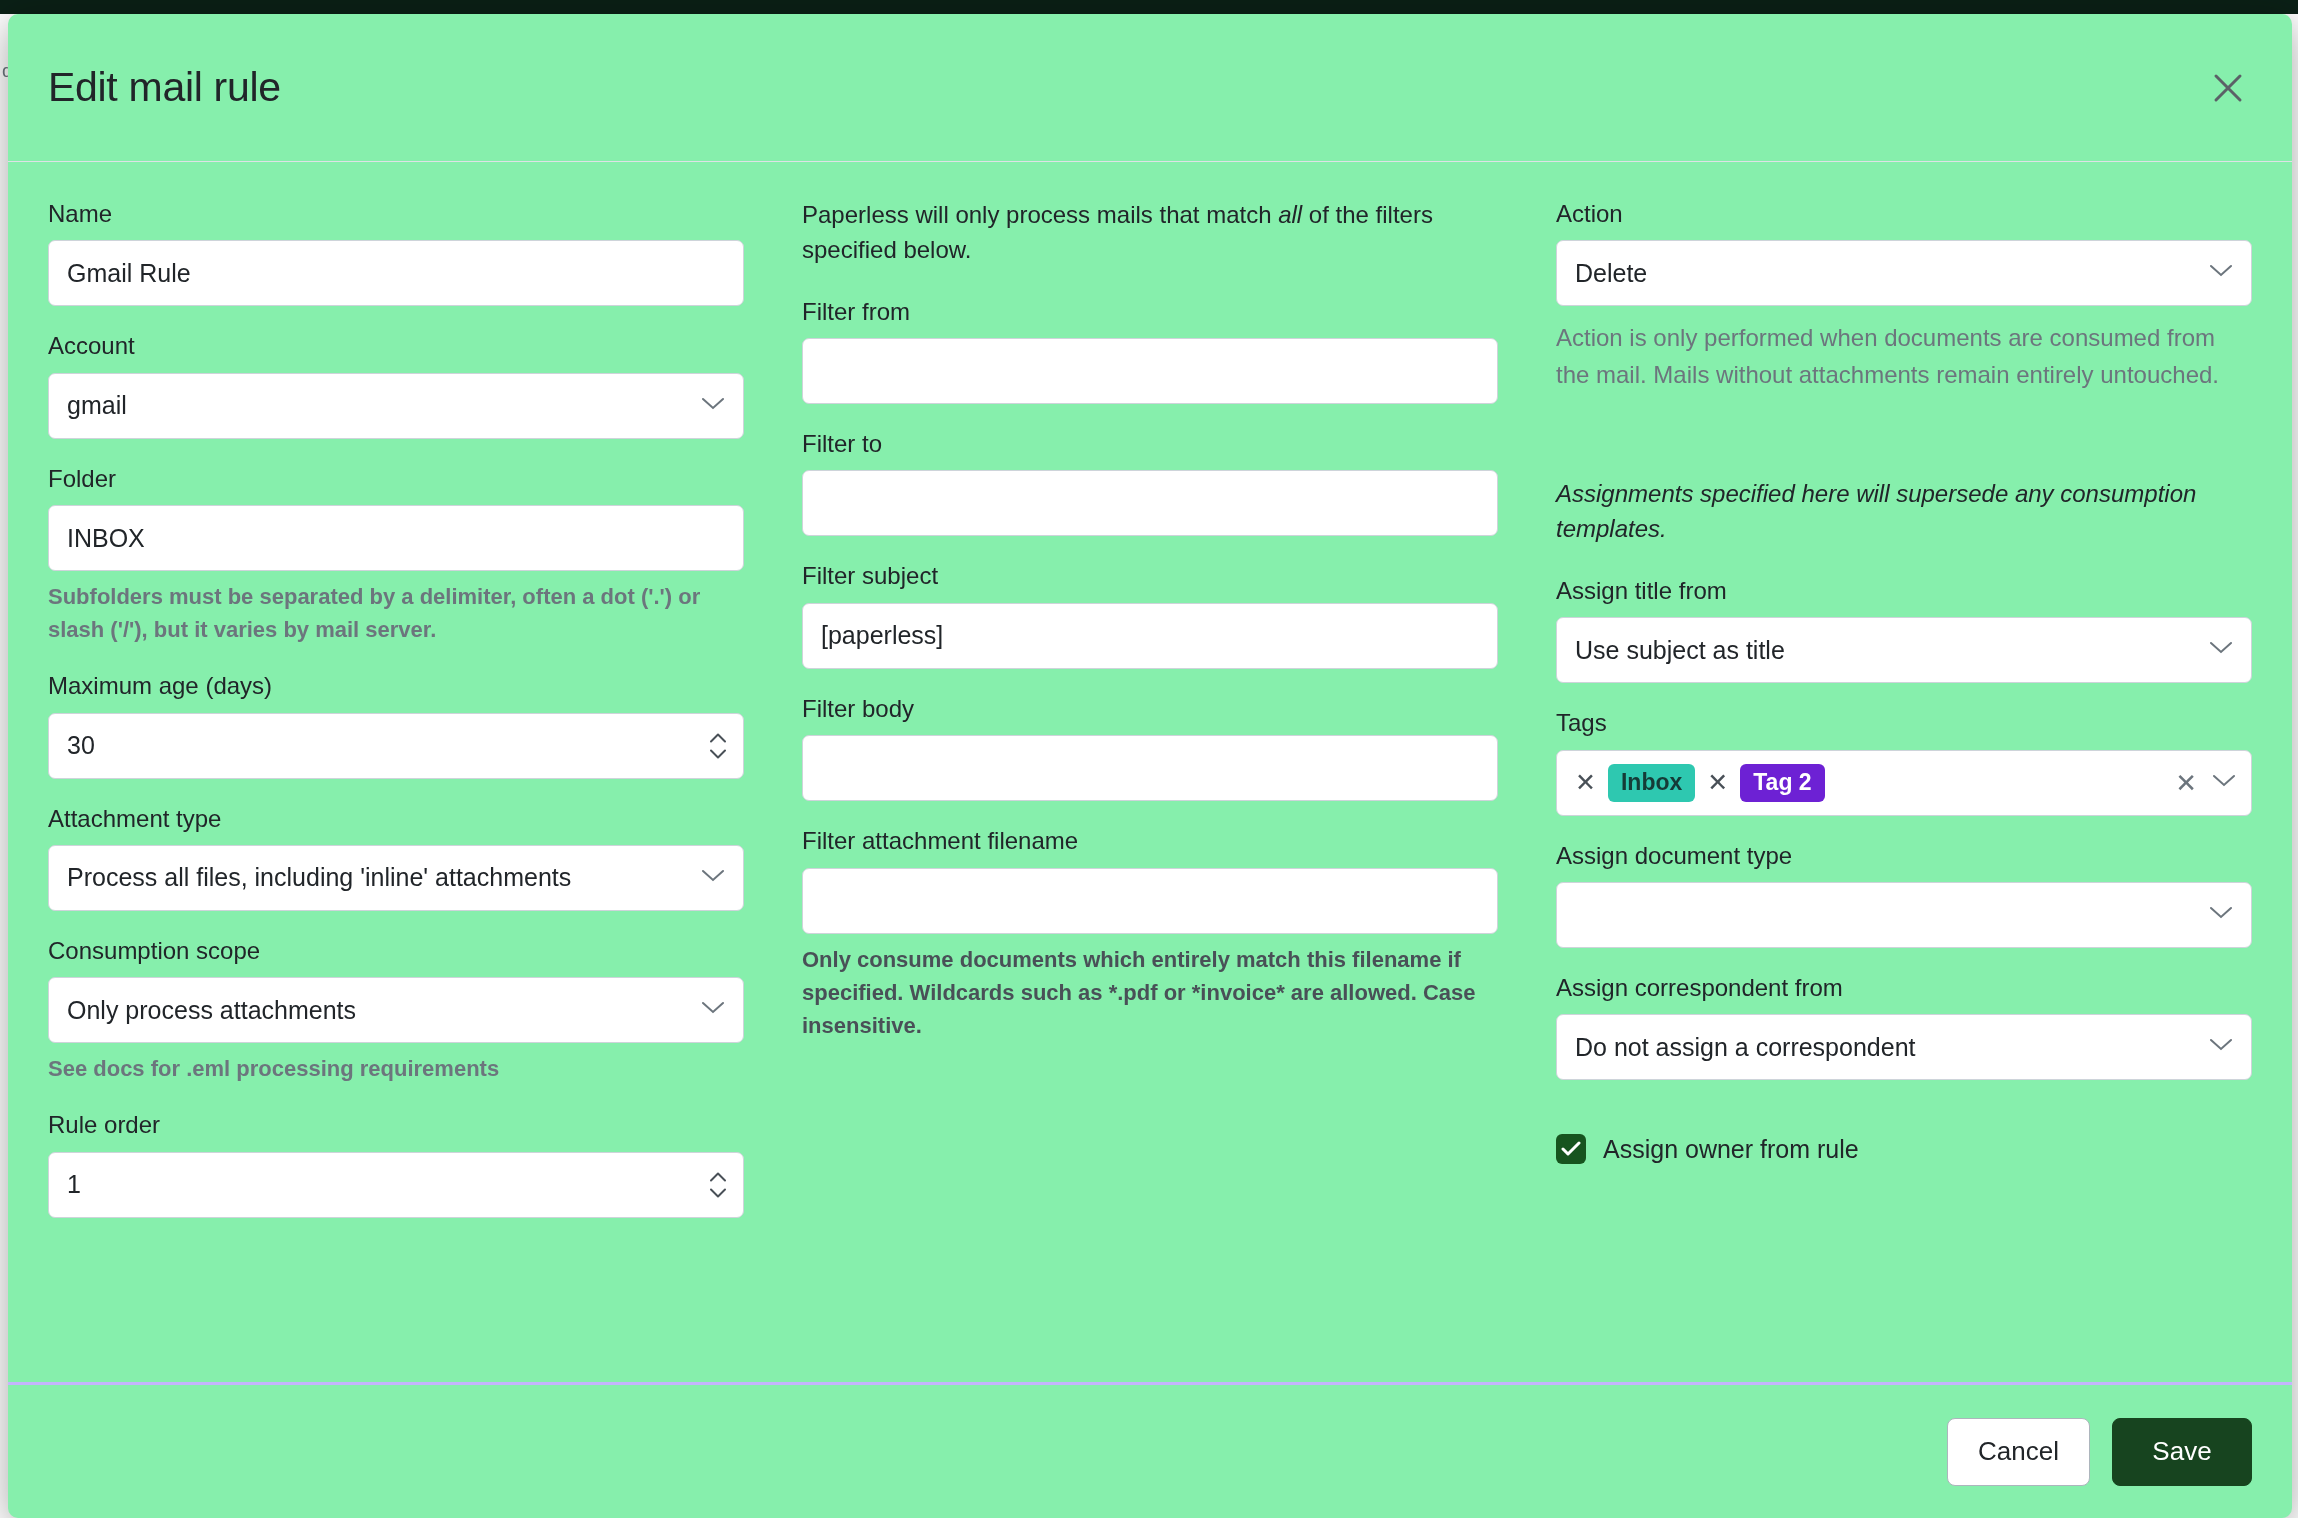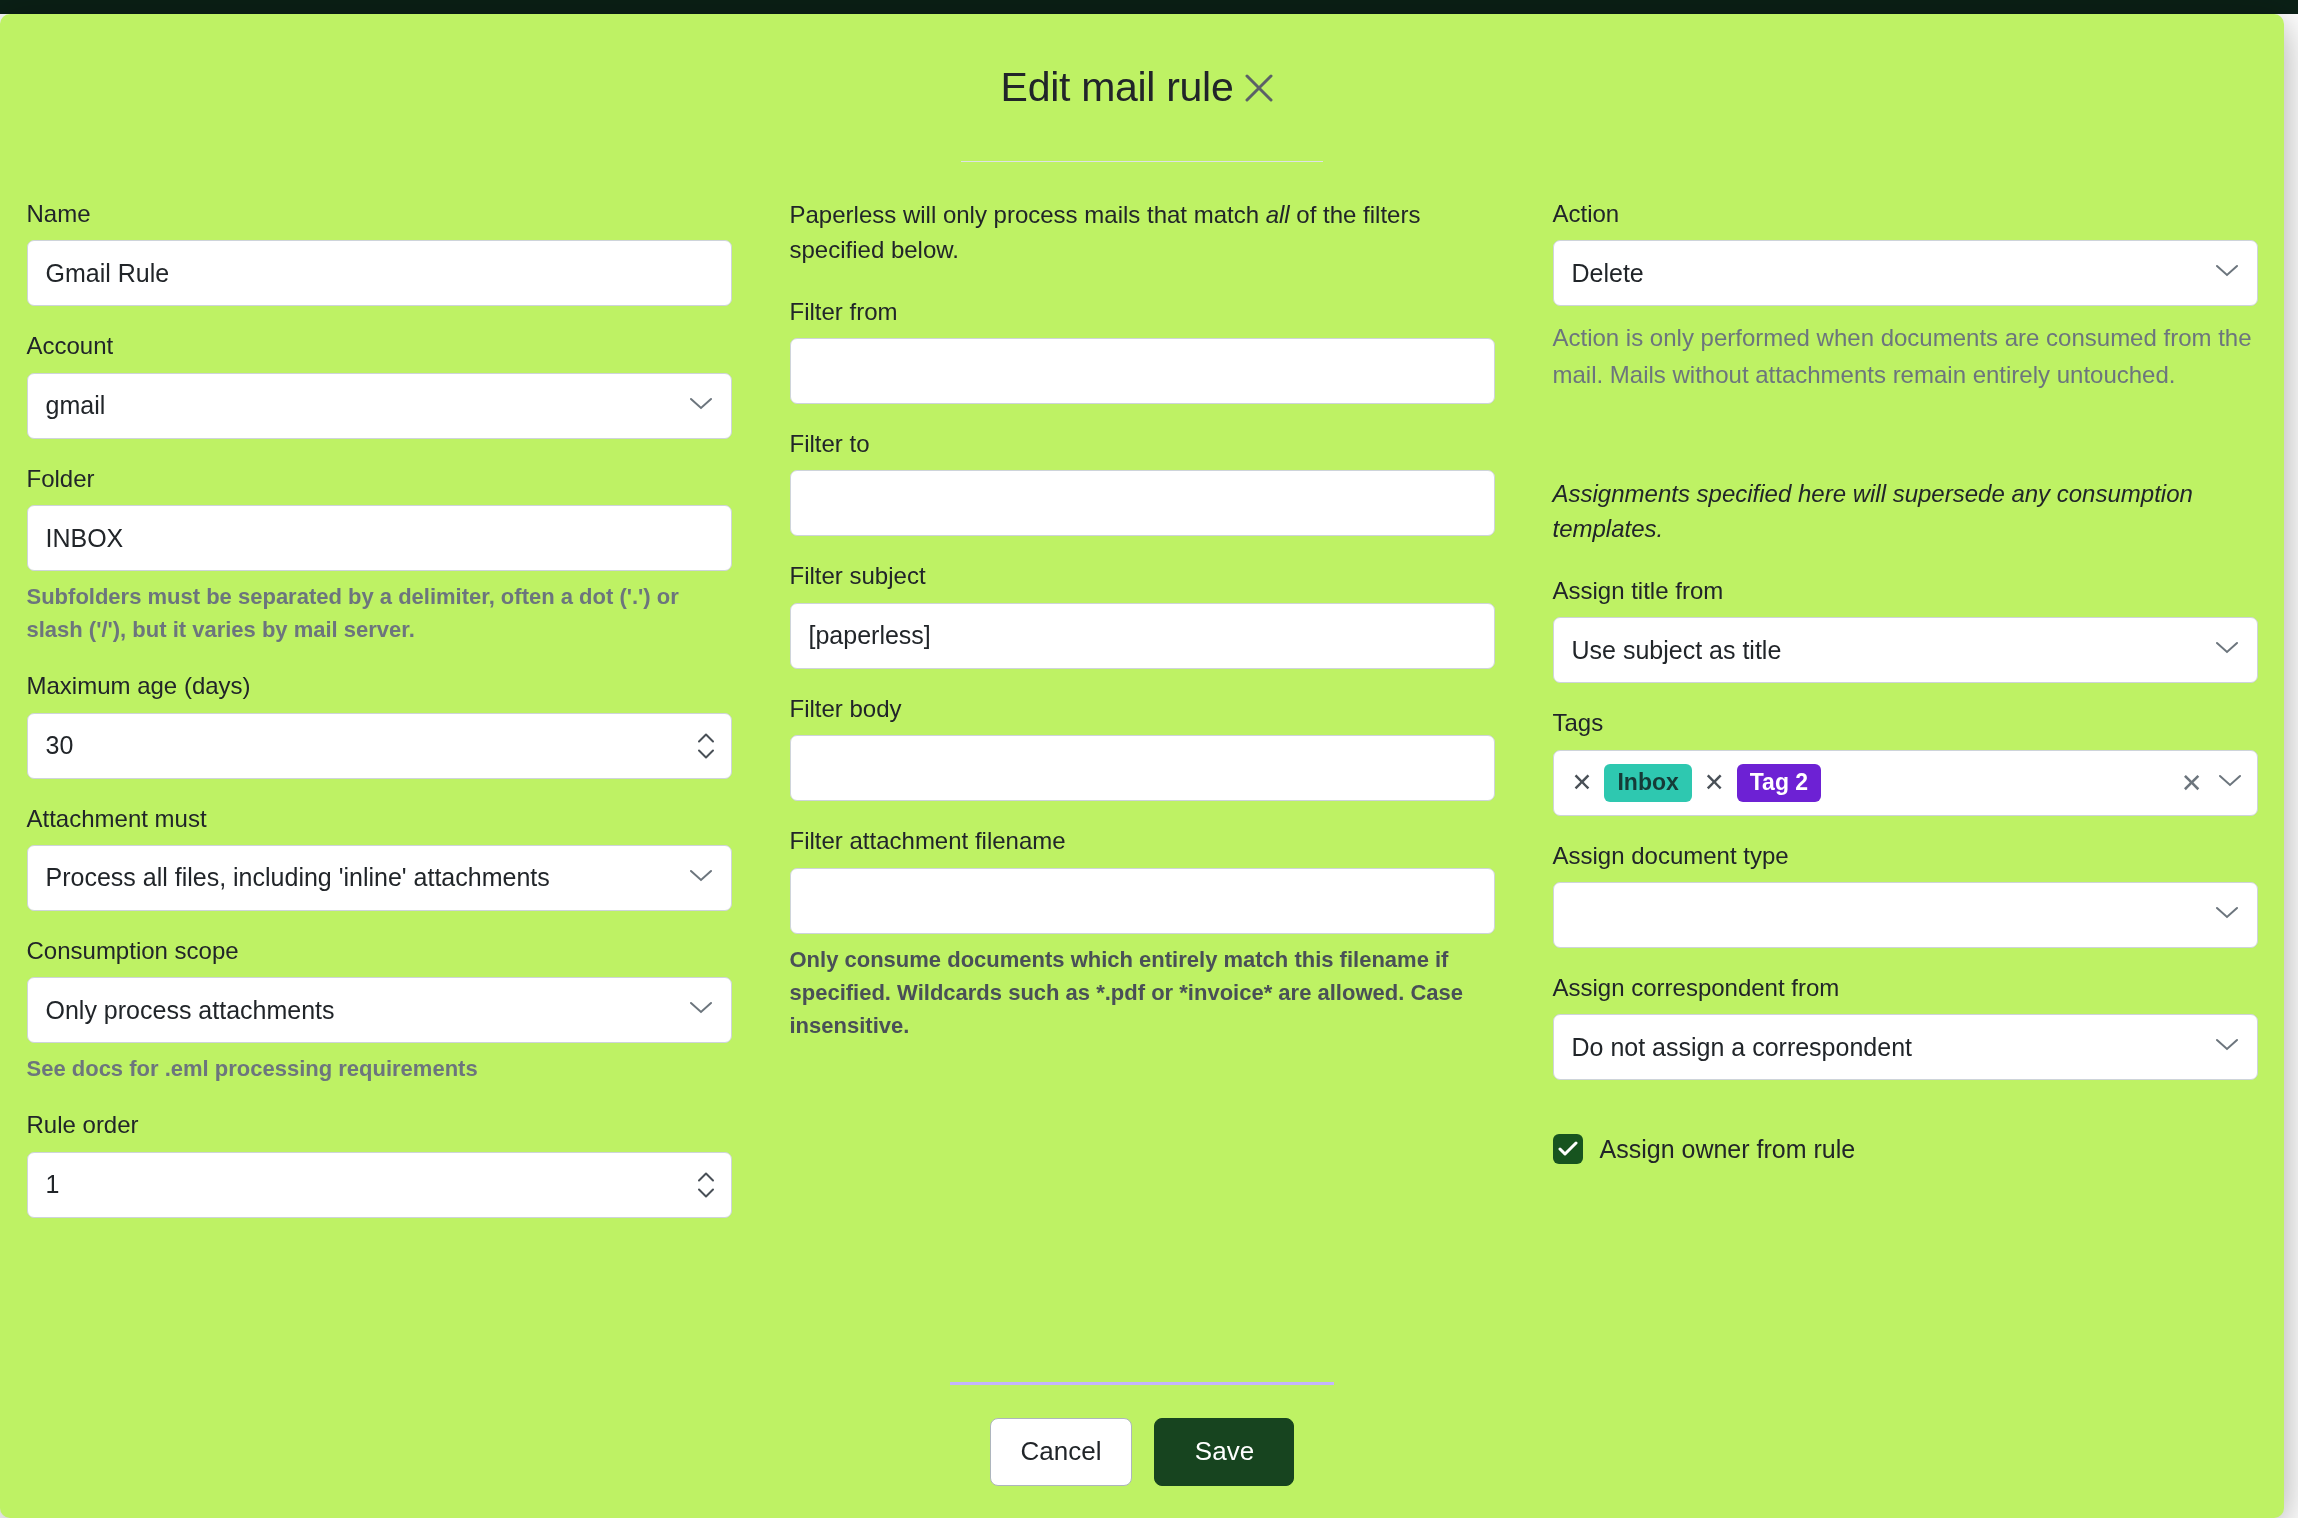--- a/index.html
+++ b/index.html
@@ -32,31 +32,30 @@
   }
   .ghost-text {
     position: absolute;
     left: 2px;
     color: #6c757d;
     font-size: 19px;
   }
 
   .modal {
     position: absolute;
-    left: 0px;
+    left: 8px;
     top: 14px;
     width: 2284px;
     height: 1504px;
-    background: #bef264;
+    background: #86efac;
     border-radius: 10px;
     box-shadow: 0 8px 40px rgba(0,0,0,0.35);
     display: flex;
     flex-direction: column;
     overflow: hidden;
-    align-items: center;
   }
 
   .modal-header {
     height: 148px;
     min-height: 148px;
     border-bottom: 1px solid #dee2e6;
     display: flex;
     align-items: center;
     justify-content: space-between;
     padding: 0 38px 0 40px;
@@ -347,21 +346,21 @@
                 <path d="M3 9 L10 2 L17 9" stroke="#495057" stroke-width="2" fill="none" stroke-linecap="round" stroke-linejoin="round"></path>
               </svg>
             <svg width="20" height="12" viewBox="0 0 20 12">
                 <path d="M3 3 L10 10 L17 3" stroke="#495057" stroke-width="2" fill="none" stroke-linecap="round" stroke-linejoin="round"></path>
               </svg>
           </span>
         </div>
       </div>
 
       <div class="field">
-        <label class="fl">Attachment must</label>
+        <label class="fl">Attachment type</label>
         <div class="select-wrap">
           <div class="select-box">Process all files, including 'inline' attachments</div>
           <span class="caret">
             <svg width="22" height="14" viewBox="0 0 22 14">
                 <path d="M1 2 L11 11 L21 2" stroke="#6c757d" stroke-width="2" fill="none" stroke-linecap="round"></path>
               </svg>
           </span>
         </div>
       </div>
 

